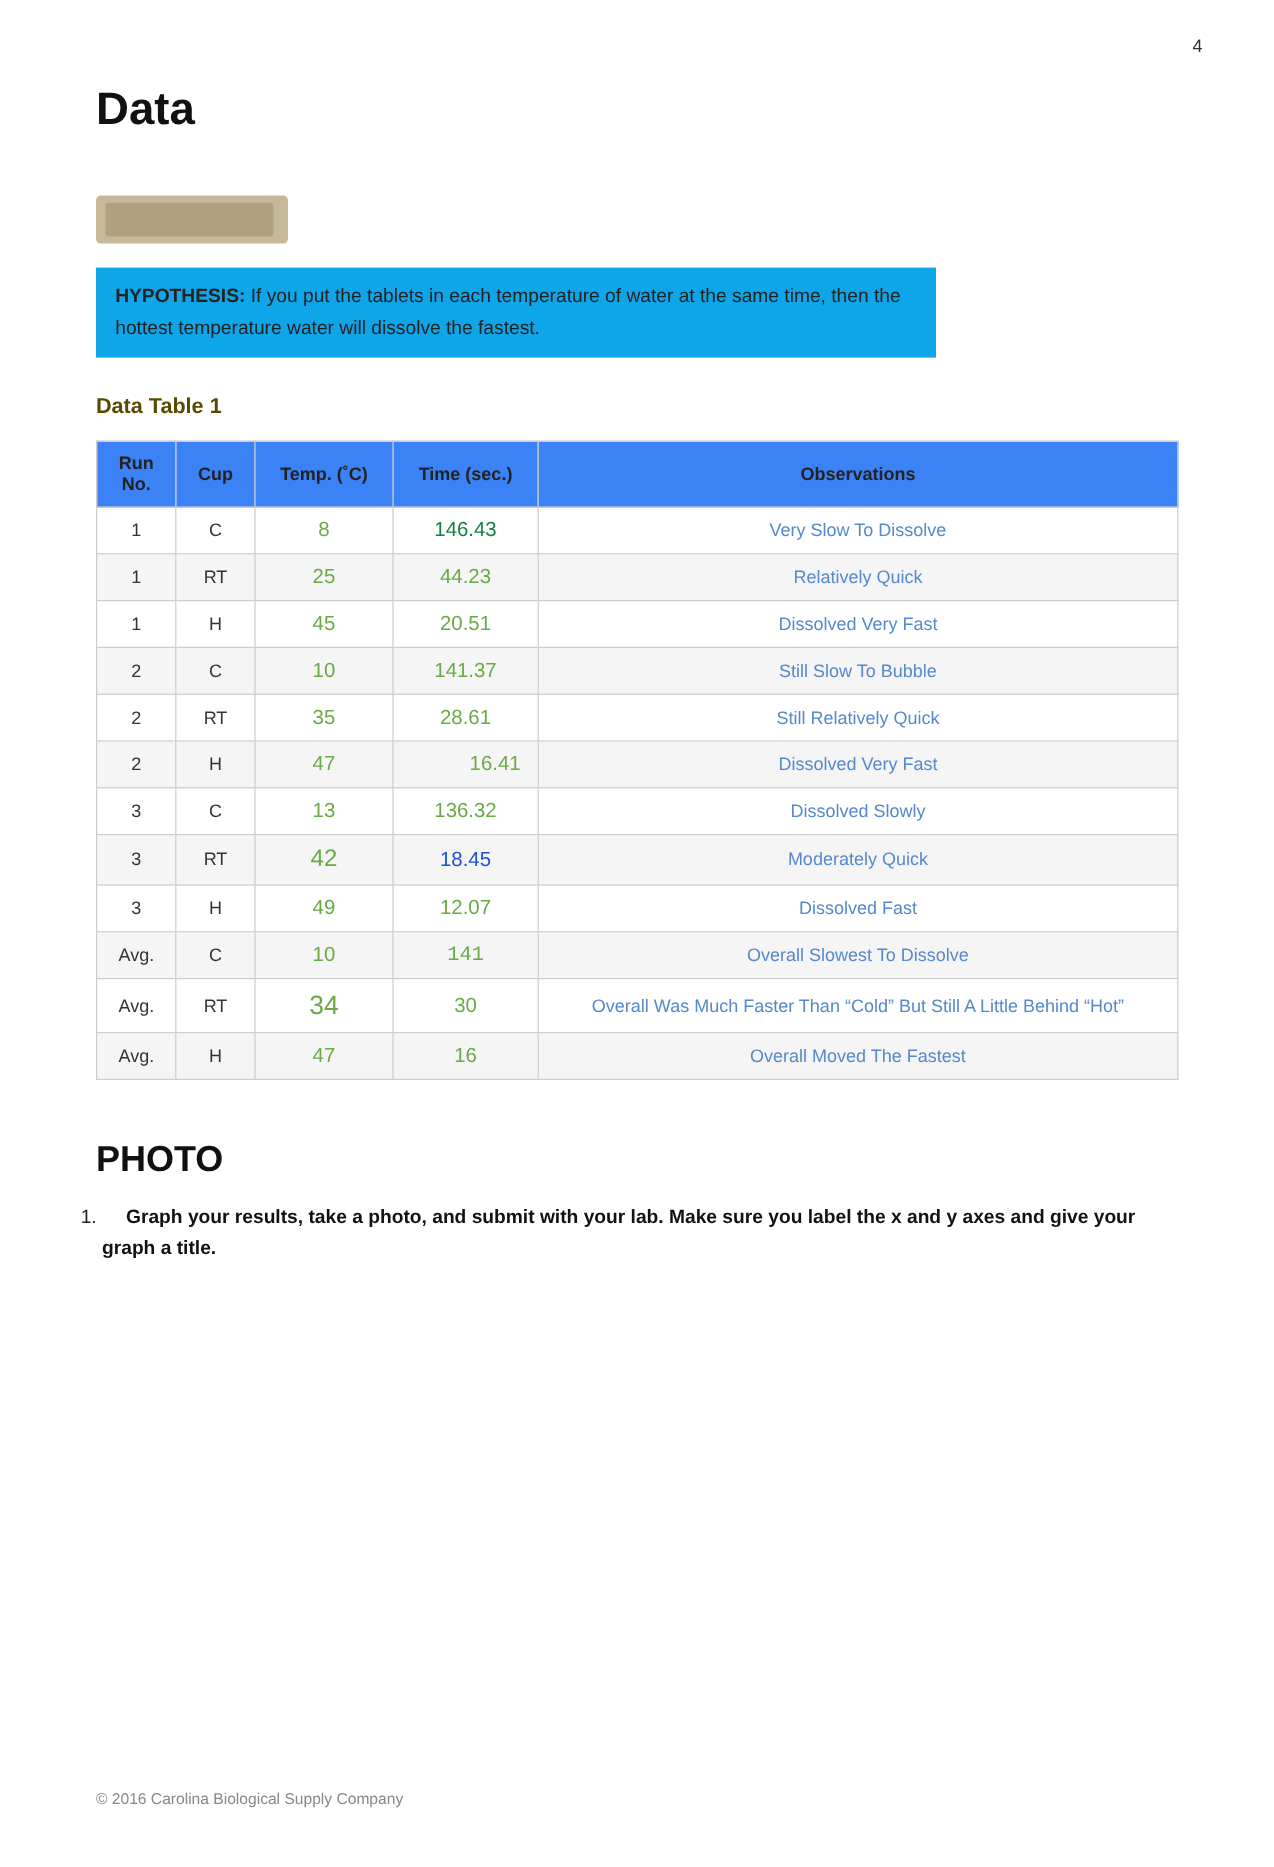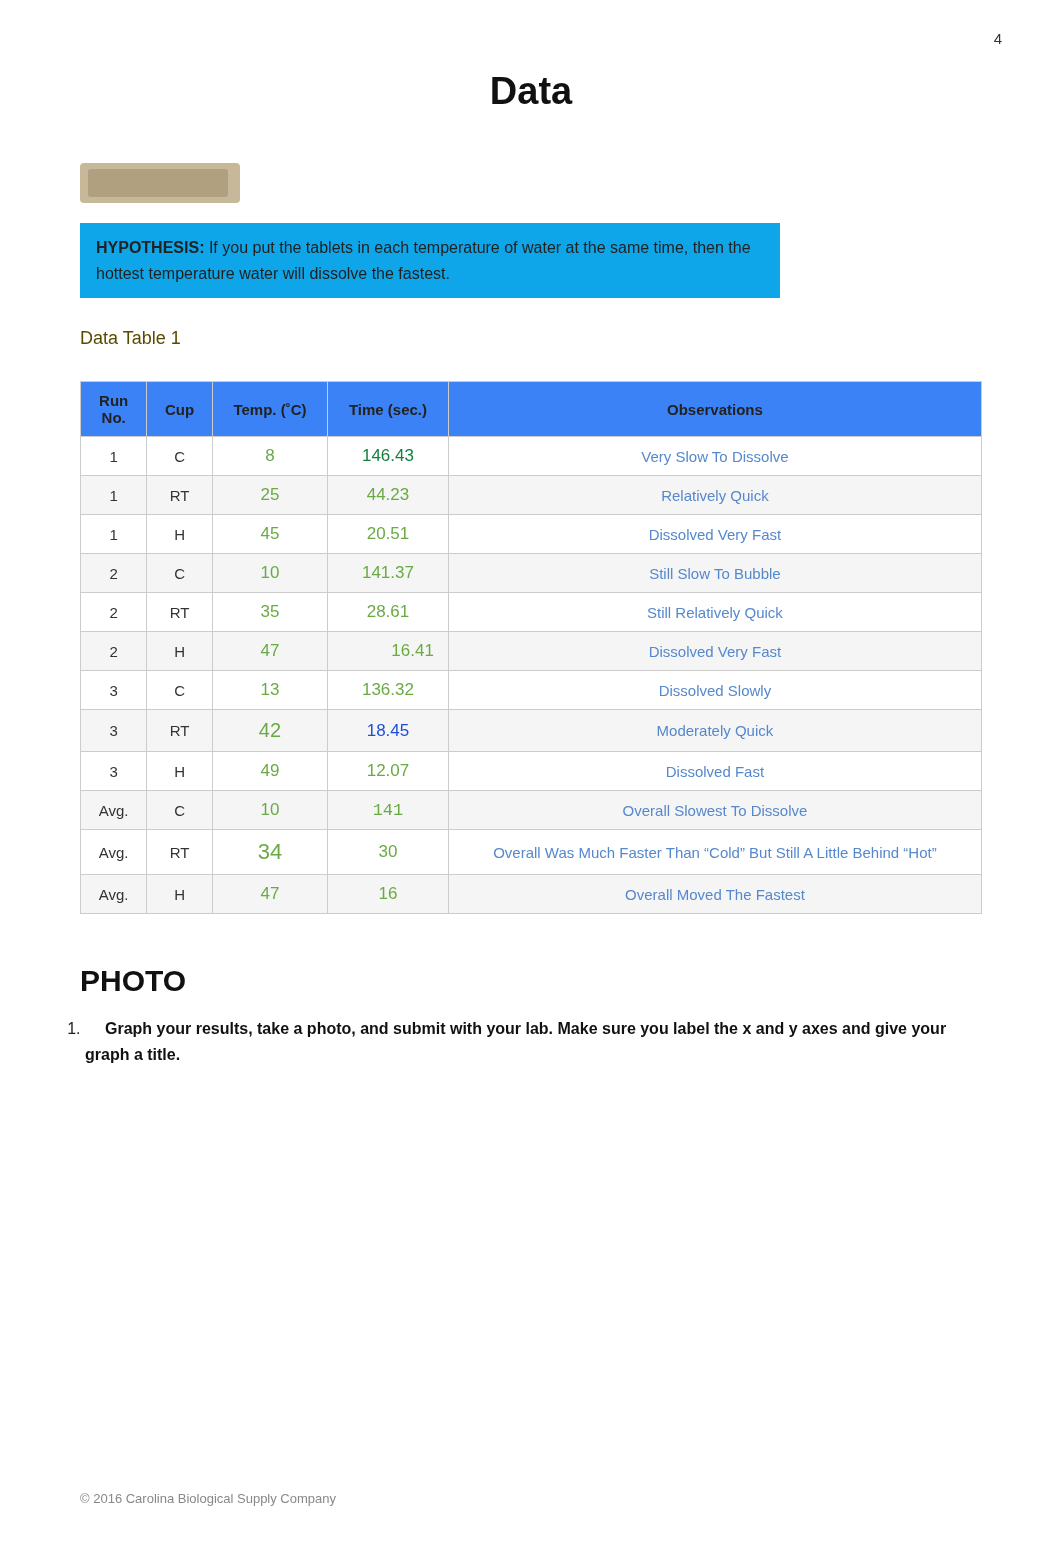--- a/index.html
+++ b/index.html
@@ -13,21 +13,20 @@
       color: #222;
     }
     .page-number {
       position: absolute;
       top: 30px;
       right: 60px;
       font-size: 15px;
       color: #333;
     }
     .page-title {
-      text-align: center;
       font-size: 38px;
       font-weight: bold;
       margin-bottom: 50px;
       margin-top: 10px;
       color: #111;
     }
     .image-placeholder {
       width: 160px;
       height: 40px;
       background: #c8b89a;
@@ -52,23 +51,23 @@
       font-size: 16px;
       line-height: 1.6;
       color: #222;
       max-width: 700px;
     }
     .hypothesis-box strong {
       font-weight: bold;
     }
     .section-title {
       font-size: 18px;
-      font-weight: normal;
+      font-weight: bold;
       color: #5a4a00;
-      margin-bottom: 32px;
+      margin-bottom: 18px;
     }
     .data-table {
       width: 100%;
       border-collapse: collapse;
       margin-bottom: 50px;
       font-size: 15px;
     }
     .data-table th {
       background: #3b82f6;
       border: 1px solid #ccc;

